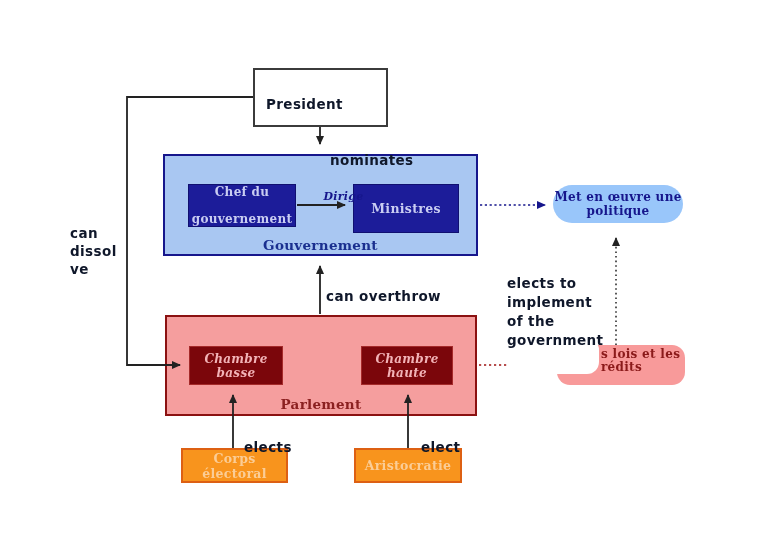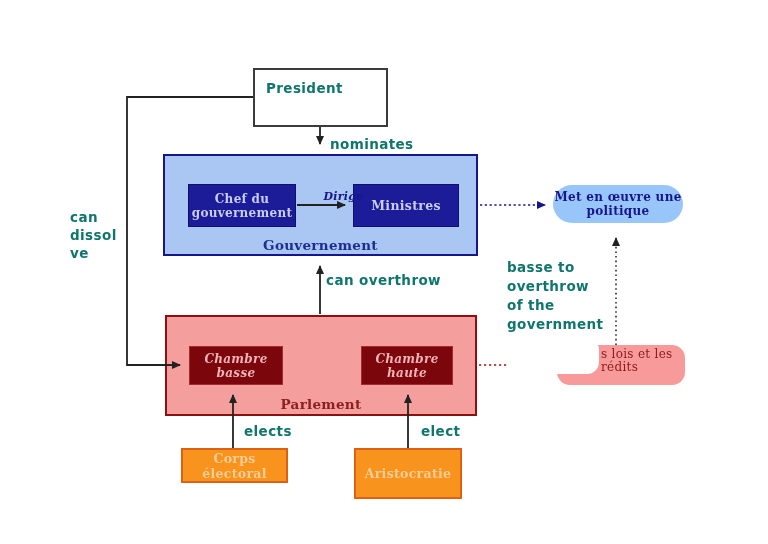--- a/index.html
+++ b/index.html
@@ -1,21 +1,21 @@
 <!DOCTYPE html>
 <html><head>
 <meta charset="utf-8">
 <style>
   html,body{margin:0;padding:0;background:#ffffff;}
   #canvas{position:relative;width:768px;height:544px;background:#ffffff;overflow:hidden;
           font-family:"DejaVu Sans",sans-serif;}
   .abs{position:absolute;}
   
-  .hand{font-family:"DejaVu Sans",sans-serif;font-weight:600;color:#0f766e;
-        font-size:13.5px;letter-spacing:.4px;line-height:18px;z-index:5;}
+  .hand{font-family:"DejaVu Sans",sans-serif;font-weight:600;color:#0f172a;
+        font-size:13.5px;letter-spacing:.4px;line-height:18px;z-index:5;margin-top:16px;}
   
   .serif{font-family:"DejaVu Serif","Liberation Serif",serif;font-weight:bold;
          letter-spacing:.3px;z-index:5;}
   .box{box-sizing:border-box;display:flex;align-items:center;justify-content:center;
        text-align:center;z-index:2;}
   .president{border:2px solid #3b3b3b;background:#ffffff;z-index:2;}
   .gov{background:#a9c7f2;border:2px solid #16168c;}
   .navybox{background:#1c1c99;border:1px solid #101070;color:#c9cdf2;
            font-size:12px;line-height:14px;}
   .parl{background:#f59e9e;border:2px solid #8b1111;}
@@ -34,26 +34,26 @@
 <body>
 
 <div id="canvas">
 
   <div class="abs box president" style="left:253px;top:68px;width:135px;height:59px;justify-content:flex-start;align-items:flex-start;padding:9px 0 0 11px;">
     <span class="hand" style="font-size:13.5px;">President</span>
   </div>
 
   <div class="abs box gov" style="left:163px;top:154px;width:315px;height:102px;"></div>
 
-  <div class="abs box navybox serif" style="left:188px;top:184px;width:108px;height:43px;flex-direction:column;">
+  <div class="abs box navybox serif" style="left:188px;top:184px;width:108px;height:43px;flex-direction:column;justify-content:space-between;">
     <span>Chef du</span>
     <span>gouvernement</span>
   </div>
 
-  <div class="abs box navybox serif" style="left:353px;top:184px;width:106px;height:43px;font-size:12.5px;">
+  <div class="abs box navybox serif" style="left:353px;top:184px;width:106px;height:49px;font-size:12.5px;">
     <span>Ministres</span>
   </div>
 
   <div class="abs serif" style="left:296px;top:190px;width:57px;text-align:center;font-style:italic;font-weight:bold;font-size:11px;color:#16168c;padding-left:19px;">Dirige</div>
 
   <div class="abs serif sectionlabel" style="left:163px;top:237px;width:315px;color:#1a2f8f;">Gouvernement</div>
 
   <div class="abs box parl" style="left:165px;top:315px;width:312px;height:101px;"></div>
 
   <div class="abs box maroonbox serif" style="left:189px;top:346px;width:94px;height:39px;flex-direction:column;">
@@ -65,51 +65,51 @@
     <span>Chambre</span>
     <span>haute</span>
   </div>
 
   <div class="abs box orangebox serif" style="left:181px;top:448px;width:107px;height:35px;">
     <span>Corps électoral</span>
   </div>
 
   <div class="abs serif sectionlabel" style="left:165px;top:396px;width:312px;color:#8b2020;">Parlement</div>
 
-  <div class="abs box orangebox serif" style="left:354px;top:448px;width:108px;height:51px;">
+  <div class="abs box orangebox serif" style="left:354px;top:448px;width:108px;height:35px;">
     <span>Aristocratie</span>
   </div>
 
   <div class="abs box pill-blue serif" style="left:553px;top:185px;width:130px;height:38px;flex-direction:column;">
     <span>Met en œuvre une</span>
     <span>politique</span>
   </div>
 
   <div class="abs pill-pink" style="left:557px;top:345px;width:128px;height:40px;"></div>
 
   <div class="abs overlay" style="left:508px;top:338px;width:91px;height:36px;"></div>
 
-  <div class="abs serif" style="left:601px;top:348px;font-size:12px;line-height:12.5px;color:#8b1a1a;font-weight:normal;z-index:6;">
+  <div class="abs serif" style="left:601px;top:348px;font-size:12px;line-height:12.5px;color:#8b1a1a;font-weight:bold;z-index:6;">
     <div>s lois et les</div>
     <div>rédits</div>
   </div>
 
   <div class="abs hand" style="left:330px;top:135px;">nominates</div>
 
   <div class="abs hand" style="left:70px;top:208px;">
     <div>can</div>
     <div>dissol</div>
     <div>ve</div>
   </div>
 
   <div class="abs hand" style="left:326px;top:271px;">can overthrow</div>
 
   <div class="abs hand" style="left:507px;top:258px;line-height:19px;">
-    <div>basse to</div>
-    <div>overthrow</div>
+    <div>elects to</div>
+    <div>implement</div>
     <div>of the</div>
     <div>government</div>
   </div>
 
   <div class="abs hand" style="left:244px;top:422px;">elects</div>
 
   <div class="abs hand" style="left:421px;top:422px;">elect</div>
 
   <svg class="wires" width="768" height="544" viewBox="0 0 768 544">
     <defs>

